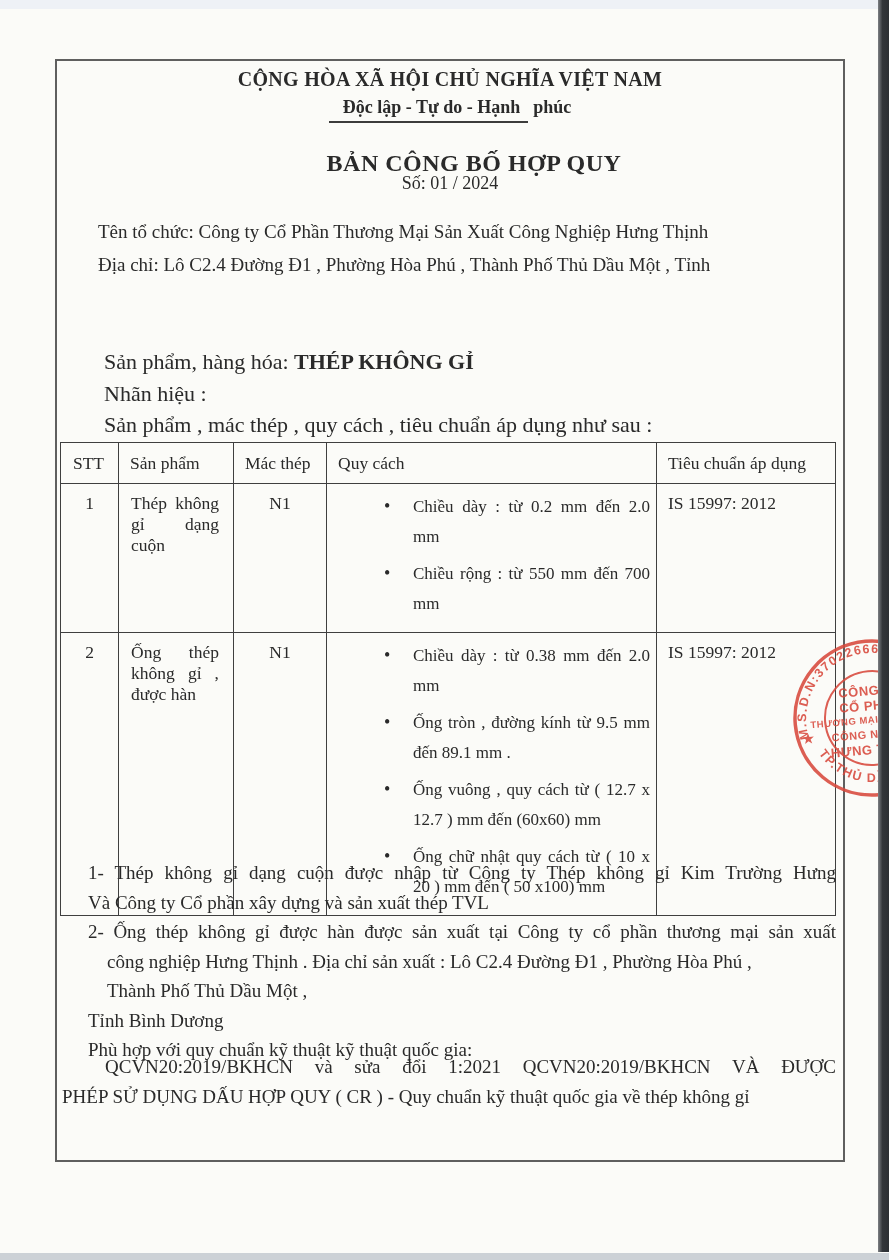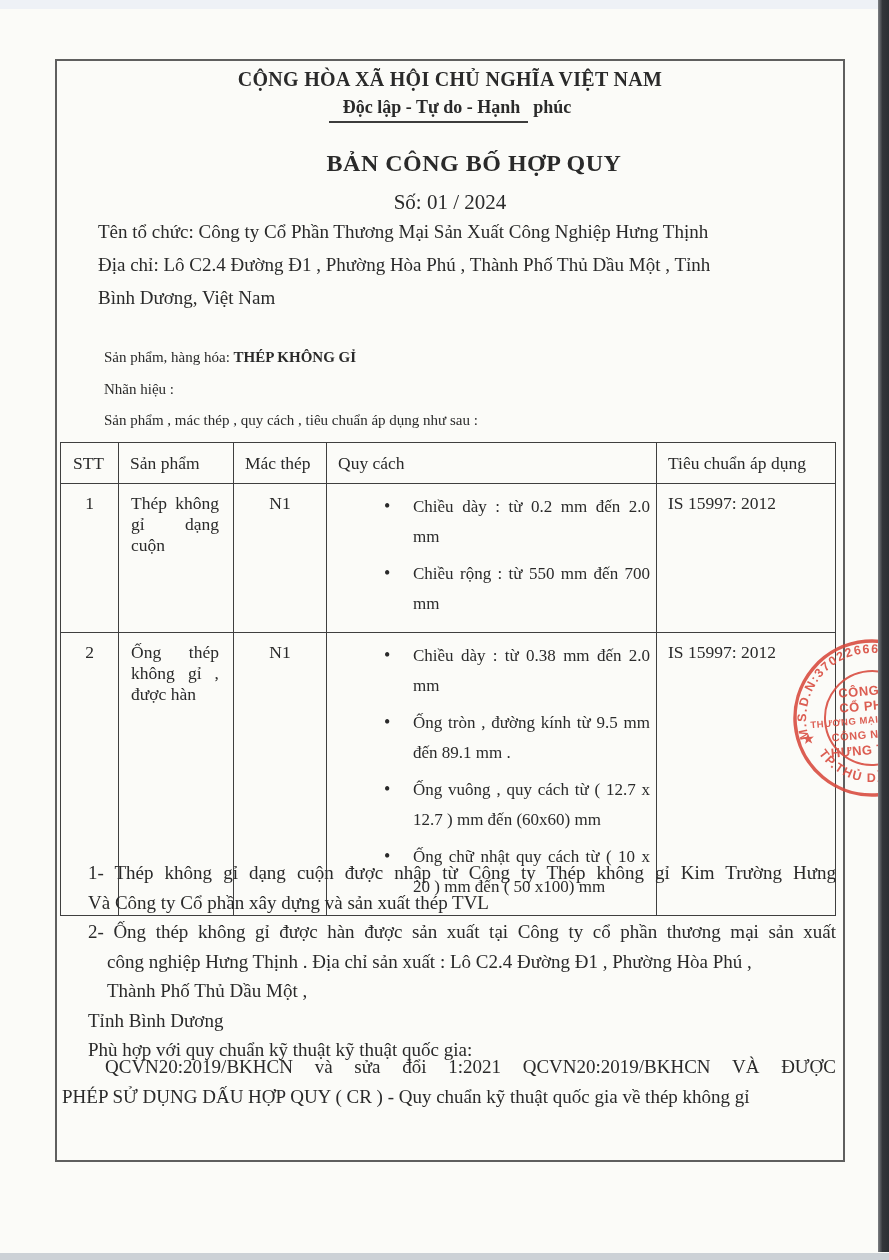--- a/index.html
+++ b/index.html
@@ -21,26 +21,26 @@
   
   .frame{ position:absolute; left:55px; top:59px; width:790px; height:1103px;
     border:2px solid #5f5f5f; background:transparent; }
 
   .centered{ position:absolute; left:0; width:100%; text-align:center; }
   .nat-title{ top:7px; font-size:20px; font-weight:bold; letter-spacing:.3px; }
   .motto{ top:36px; font-size:18px; font-weight:bold; }
   .motto .ul{ display:inline-block; border-bottom:2px solid #3c3c3c; padding:0 8px 3px 14px; }
   .motto .tail{ margin-left:5px; }
   .doc-title{ top:89px; font-size:24px; font-weight:bold; letter-spacing:.5px;margin-left:24px; }
-  .doc-number{ top:129px; font-size:21px; }
+  .doc-number{ top:112px; font-size:18px; }
 
   .org-block{ position:absolute; left:41px; top:160px; width:715px; font-size:19px; }
   .org-block .line{ height:33px; }
 
-  .product-block{ position:absolute; left:47px; top:288px; width:715px; font-size:15px; }
+  .product-block{ position:absolute; left:47px; top:288px; width:715px; font-size:22px; }
   .product-block .line{ height:31.5px; }
   .bold{ font-weight:bold; }
 
   
   table.spec-table{ position:absolute; left:3px; top:381px; width:775px;
     border-collapse:collapse; table-layout:fixed; font-size:17.5px; }
   .spec-table th,.spec-table td{ border:1.5px solid #3f3f3f; vertical-align:top; }
   .spec-table thead th{ font-weight:normal; text-align:left; padding:10px 4px 9px 11px; }
   .spec-table thead th.h-stt{ text-align:center; padding-left:2px;margin-top:16px; }
   td.stt{ text-align:center; padding-top:9px; }
@@ -87,21 +87,20 @@
   <div class="centered motto">
     <span class="ul">Độc lập - Tự do - Hạnh</span><span class="tail">phúc</span>
   </div>
 
   <div class="centered doc-title">BẢN CÔNG BỐ HỢP QUY</div>
   <div class="centered doc-number">Số: 01 / 2024</div>
 
   <div class="org-block">
     <div class="line">Tên tổ chức: Công ty Cổ Phần Thương Mại Sản Xuất Công Nghiệp Hưng Thịnh</div>
     <div class="line">Địa chỉ: Lô C2.4 Đường Đ1 , Phường Hòa Phú , Thành Phố Thủ Dầu Một , Tỉnh</div>
-    <div class="line">Bình Dương, Việt Nam</div>
   </div>
 
   <div class="product-block">
     <div class="line"><span>Sản phẩm, hàng hóa: </span><span class="bold">THÉP KHÔNG GỈ</span></div>
     <div class="line">Nhãn hiệu :</div>
     <div class="line">Sản phẩm , mác thép , quy cách , tiêu chuẩn áp dụng như sau :</div>
   </div>
 
   <table class="spec-table">
     <colgroup>

